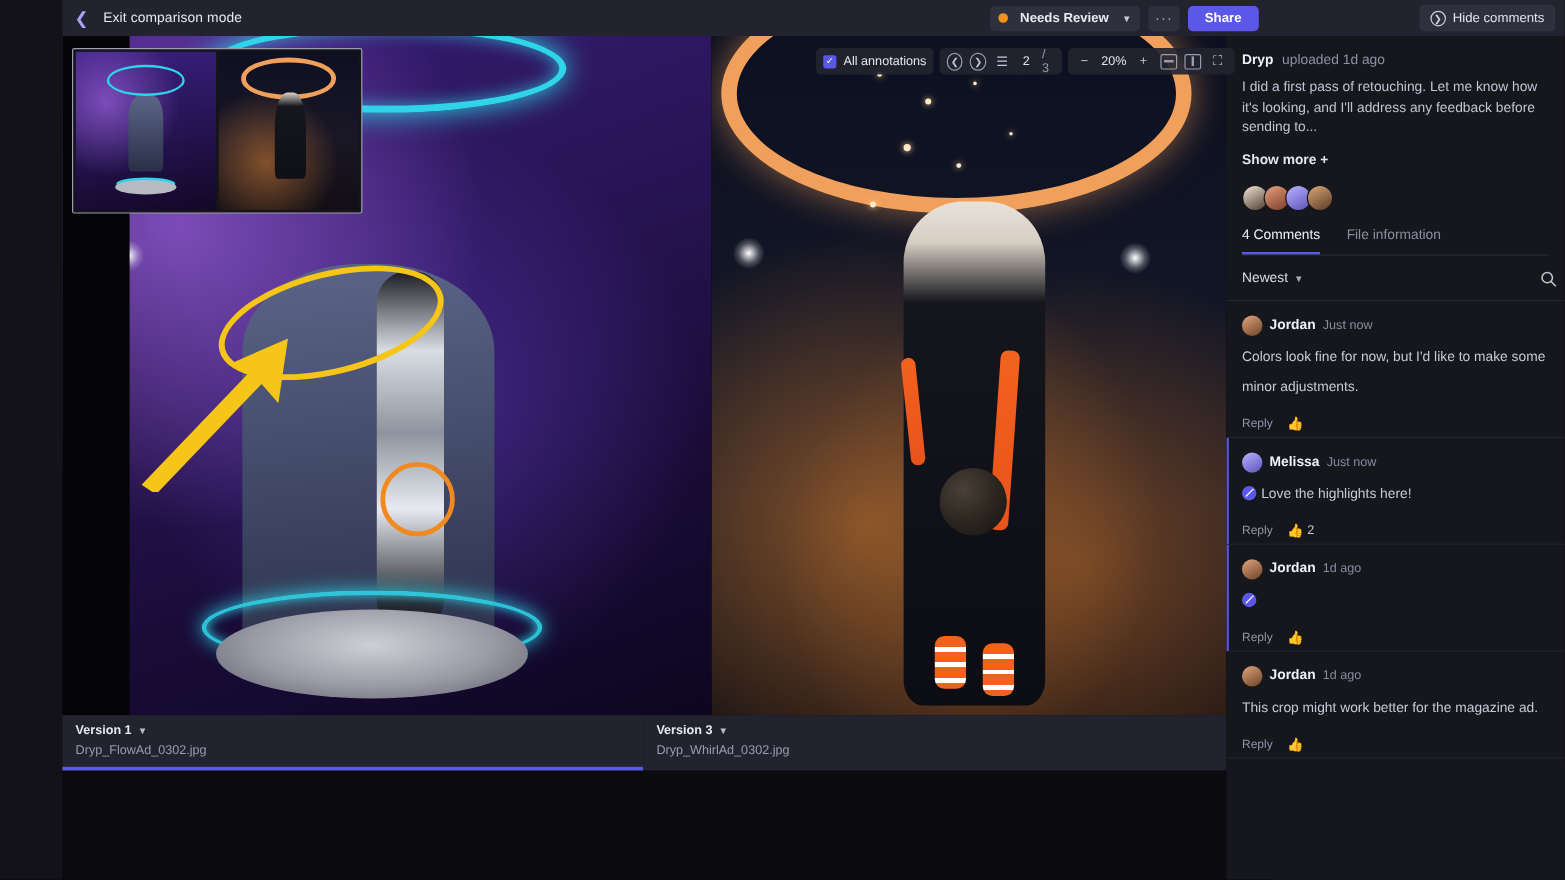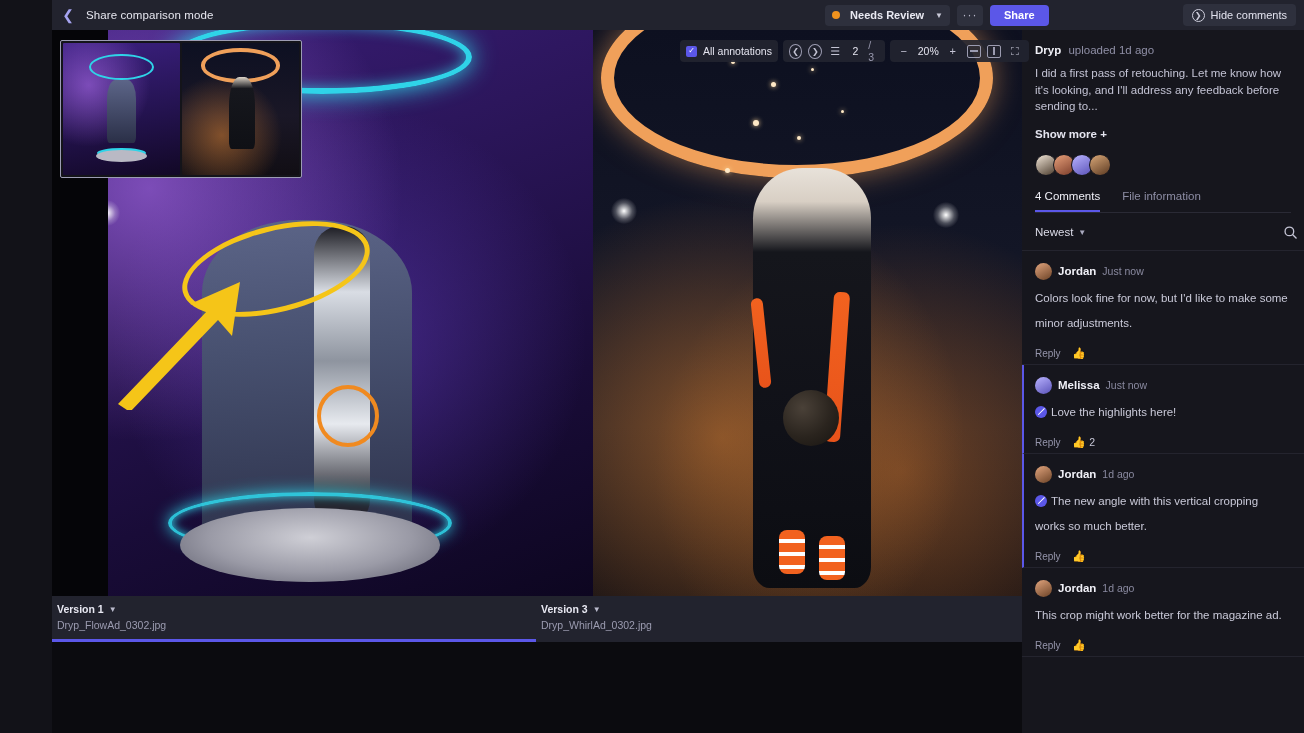--- a/index.html
+++ b/index.html
@@ -229,21 +229,21 @@
   .tb-page-total { color: #9a9ab0; font-size: 10.5px; }
   .tb-sq {
     width: 14px; height: 13px; border: 1.2px solid #9b9bb0; border-radius: 2px;
     display: flex; align-items: center; justify-content: center; cursor: pointer;
   }
   .tb-sq span { display: block; background: #9b9bb0; }
 
   
   .versionbar {
     position: absolute; top: 566px; height: 46px; background: #22232e;
-    padding: 7px 0 0 5px;
+    padding: 7px 0 0 11px;
   }
   .vb-left  { left: 0;   width: 484px; border-bottom: 3px solid #5b57e8; }
   .vb-right { left: 484px; width: 486px; }
   .vb-title-row { display: flex; align-items: center; gap: 5px; }
   .vb-title { color: #e8e8f2; font-size: 10.5px; font-weight: bold; }
   .vb-caret { color: #b9b9cb; font-size: 8px; }
   .vb-file { color: #9b9bb0; font-size: 10.5px; margin-top: 4px; }
 
   
   .composer {
@@ -340,21 +340,21 @@
 </head>
 <body>
 
 <div class="app">
 
   <div class="leftrail"></div>
 
   <div class="topbar">
     <div class="topbar-left">
       <div class="back-chevron">❮</div>
-      <div class="exit-label">Share comparison mode</div>
+      <div class="exit-label">Exit comparison mode</div>
     </div>
     <div class="topbar-spacer"></div>
     <div class="topbar-right">
       <div class="status-chip">
         <span class="status-dot"></span>
         <span>Needs Review</span>
         <span class="chip-caret">▼</span>
       </div>
       <div class="more-btn">···</div>
       <div class="share-btn">Share</div>
@@ -534,21 +534,21 @@
       </div>
     </div>
 
     <div class="comment accent">
       <div class="cm-head">
         <span class="cm-av cm-av-j"></span>
         <span class="cm-name">Jordan</span>
         <span class="cm-time">1d ago</span>
       </div>
       <div class="cm-body">
-        <span class="cm-pin"></span><span>The new angle with this vertical cropping works so much better.</span>
+        <span class="cm-pin"></span>
       </div>
       <div class="cm-actions">
         <span class="cm-reply">Reply</span>
         <span class="cm-like">
           <span>👍</span>
           <span class="cm-like-count"></span>
         </span>
       </div>
     </div>
 

